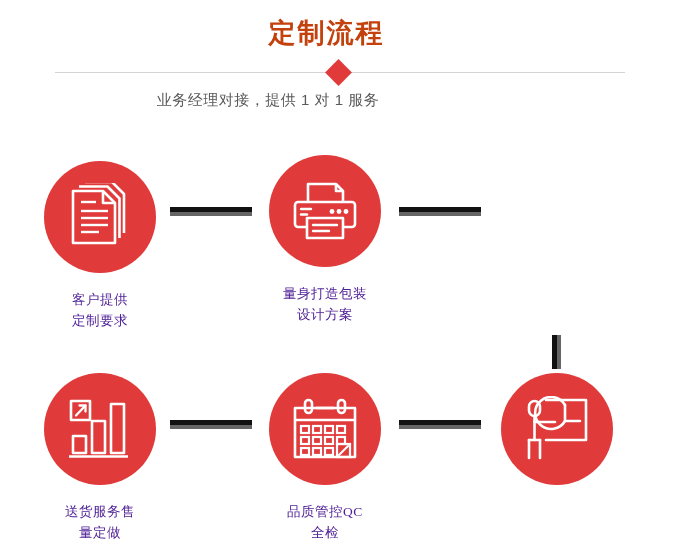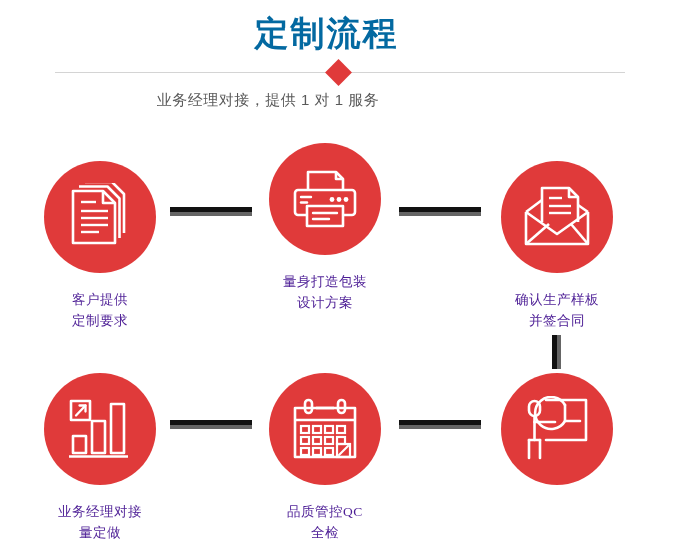--- a/index.html
+++ b/index.html
@@ -22,23 +22,23 @@
     top: 0;
     width: 675px;
     height: 125px;
   }
   .page-title {
     position: absolute;
     left: 0;
     top: 16px;
     width: 653px;
     text-align: center;
-    font-size: 34px;
+    font-size: 27px;
     font-weight: bold;
-    color: #0369a1;
+    color: #c2410c;
     letter-spacing: 2px;
     line-height: 34px;
   }
   .divider-wrap {
     position: absolute;
     left: 0;
     top: 63px;
     width: 675px;
     height: 20px;
   }
@@ -103,21 +103,21 @@
     margin-top: 16px;
     font-size: 13.5px;
     color: #4c1d95;
     line-height: 21px;
     letter-spacing: 0.5px;
     white-space: pre-line;
   }
 
   
   #node-1 { left: 15px;  top: 161px; }
-  #node-2 { left: 240px; top: 143px; }
+  #node-2 { left: 240px; top: 155px; }
   #node-3 { left: 472px; top: 161px; }
   #node-4 { left: 15px;  top: 373px; }
   #node-5 { left: 240px; top: 373px; font-family: Liberation Serif, serif; }
   #node-6 { left: 472px; top: 373px; }
 
   
   .connector-h {
     position: absolute;
     width: 82px;
     height: 9px;
@@ -237,61 +237,38 @@
           <circle cx="41" cy="30.5" r="2.4"></circle>
           <circle cx="48" cy="30.5" r="2.4"></circle>
           <circle cx="55" cy="30.5" r="2.4"></circle>
         </g>
       </svg>
     </div>
     <div class="node-label">量身打造包装
 设计方案</div>
   </div>
 
-  <div class="node" id="node-3">
-    <div class="node-circle">
-      <svg width="70" height="62" viewBox="0 0 70 62">
-        <g fill="none" stroke="#ffffff" stroke-width="2.6" stroke-linejoin="round">
-          <path d="M20 36 V2 H47 L56 11 V36"></path>
-          <path d="M47 2 V11 H56"></path>
-          <path d="M4 26 V58 H66 V26"></path>
-          <path d="M4 26 L20 14"></path>
-          <path d="M66 26 L56 19"></path>
-          <path d="M4 58 L27 38"></path>
-          <path d="M66 58 L49 38"></path>
-          <path d="M4 26 L35 48 L66 26"></path>
-        </g>
-        <g stroke="#ffffff" stroke-width="2.4" stroke-linecap="butt">
-          <line x1="27" y1="12" x2="40" y2="12"></line>
-          <line x1="27" y1="20" x2="49" y2="20"></line>
-          <line x1="27" y1="27" x2="49" y2="27"></line>
-        </g>
-      </svg>
-    </div>
-    <div class="node-label">确认生产样板
-并签合同</div>
-  </div>
 
   <div class="node" id="node-4">
     <div class="node-circle">
       <svg width="64" height="62" viewBox="0 0 64 62">
         <g fill="none" stroke="#ffffff" stroke-width="2.6" stroke-linejoin="round">
           <rect x="5" y="38" width="13" height="17"></rect>
           <rect x="24" y="23" width="13" height="32"></rect>
           <rect x="43" y="6" width="13" height="49"></rect>
           <rect x="3" y="3" width="19" height="19"></rect>
           <line x1="1" y1="58.5" x2="60" y2="58.5"></line>
         </g>
         <g fill="none" stroke="#ffffff" stroke-width="2.3" stroke-linecap="round" stroke-linejoin="round">
           <path d="M8 17.5 L17.5 7.5"></path>
           <path d="M11.5 7.5 H17.5 V13.5"></path>
         </g>
       </svg>
     </div>
-    <div class="node-label">业务经理对接
+    <div class="node-label">送货服务售
 量定做</div>
   </div>
 
   <div class="node" id="node-5">
     <div class="node-circle">
       <svg width="66" height="62" viewBox="0 0 66 62">
         <g fill="none" stroke="#ffffff" stroke-width="2.6" stroke-linejoin="round">
           <path d="M3 10 H63 V59 H3 Z"></path>
           <line x1="3" y1="22" x2="63" y2="22"></line>
           <rect x="13" y="2" width="7" height="13" rx="3.5"></rect>

